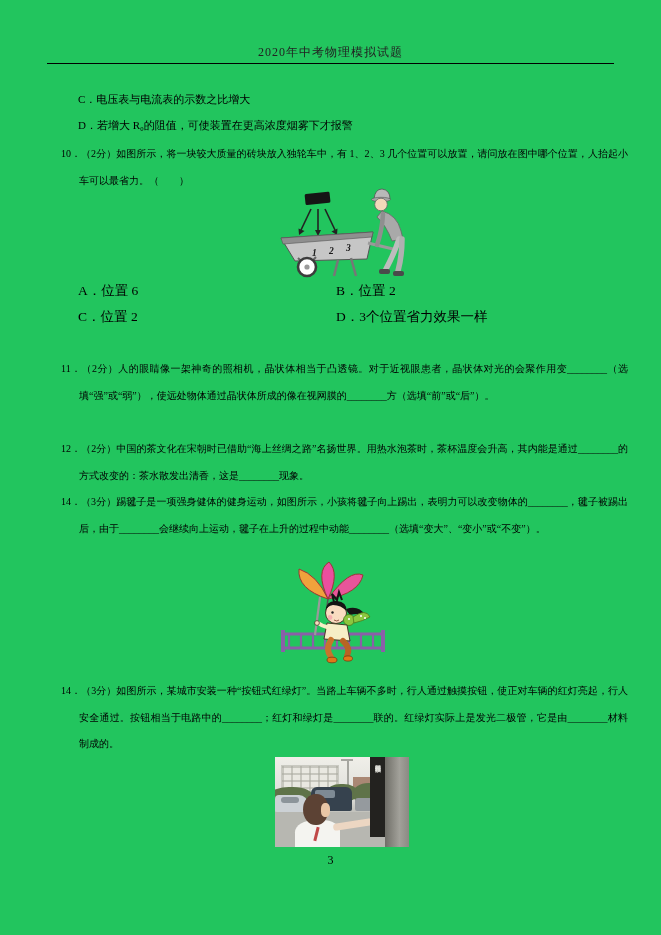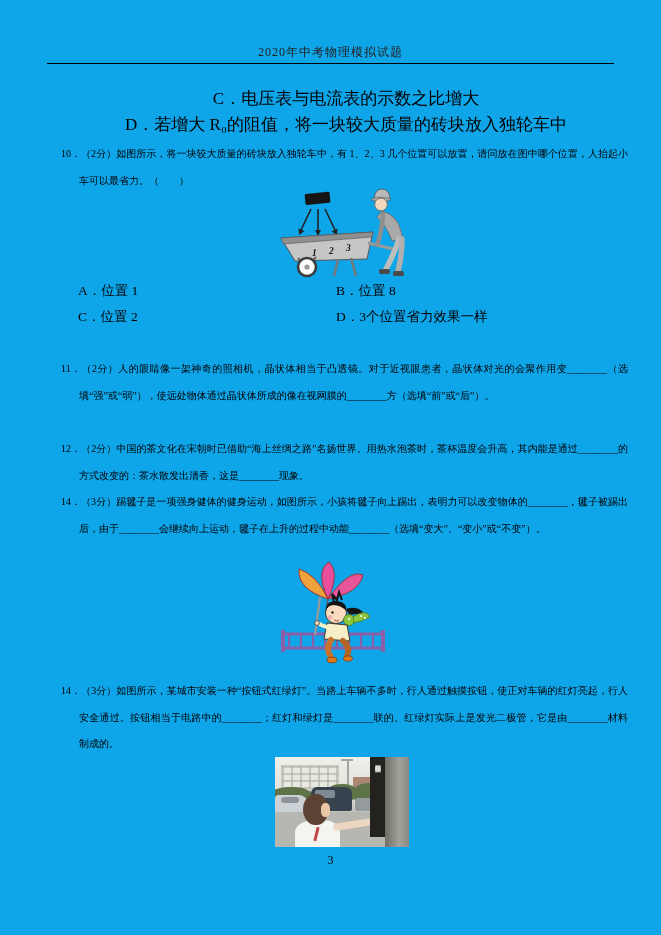--- a/index.html
+++ b/index.html
@@ -2,43 +2,42 @@
 <html><head>
 <meta charset="utf-8">
 <style>
   * { margin: 0; padding: 0; box-sizing: border-box; }
   html, body { background: #888; }
   .page {
     position: relative;
     width: 661px;
     height: 935px;
     margin: 0 auto;
-    background: #0ea5e9;
+    background: #22c55e;
     font-family: "Liberation Serif", "DejaVu Serif", serif;
     color: #000;
     overflow: hidden;
   }
   .abs { position: absolute; }
   .header-title {
     top: 44px; left: 47px; width: 567px;
     text-align: center;
     font-size: 12px;
     color: #222;
     letter-spacing: 1px;
   }
   .header-rule {
     top: 63px; left: 47px; width: 567px;
     border-top: 1.5px solid #000;
   }
   .opt-line {
     left: 47px; width: 567px;
     padding-left: 31px;
-    font-size: 17px;
+    font-size: 11px;
     line-height: 26px;
-    text-align: center;
   }
   .q-text {
     left: 61px; width: 567px;
     padding-left: 18px;
     text-indent: -18px;
     font-size: 10px;
     line-height: 26.5px;
     text-align: justify;
   }
   .opt-grid {
@@ -110,21 +109,21 @@
 </style>
 </head>
 <body>
 
 <div class="page">
 
   <div class="abs header-title">2020年中考物理模拟试题</div>
   <div class="abs header-rule"></div>
 
   <div class="abs opt-line" style="top:86px">C．电压表与电流表的示数之比增大</div>
-  <div class="abs opt-line" style="top:112px">D．若增大 R₀的阻值，将一块较大质量的砖块放入独轮车中</div>
+  <div class="abs opt-line" style="top:112px">D．若增大 R₀的阻值，可使装置在更高浓度烟雾下才报警</div>
 
   <div class="abs q-text" style="top:141px">10．（2分）如图所示，将一块较大质量的砖块放入独轮车中，有 1、2、3 几个位置可以放置，请问放在图中哪个位置，人抬起小车可以最省力。（　　）</div>
 
   <svg class="abs fig" style="top:188px;left:278px" width="133" height="90" viewBox="0 0 133 90" aria-hidden="true">
     <g>
       <rect x="27" y="5" width="25" height="11" rx="1.5" fill="#151515" transform="rotate(-6 39 10)"></rect>
     </g>
     <g stroke="#222" stroke-width="1.6" fill="#222">
       <line x1="33" y1="21" x2="23" y2="42"></line>
         <polygon points="21,47 20.5,40.5 26.5,43" stroke="none"></polygon>
@@ -154,22 +153,22 @@
       <path d="M104,23 Q119,27 123,43 L125,51 L114,53 Q108,37 99,29 Z" fill="#a9a9a9" stroke="#666" stroke-width="0.8"></path>
       <path d="M105,26 Q104,43 99,57" stroke="#8f8f8f" stroke-width="4.5" fill="none" stroke-linecap="round"></path>
       <path d="M121,51 Q116,66 108,81" stroke="#bdbdbd" stroke-width="5.5" fill="none" stroke-linecap="round"></path>
       <path d="M124,51 Q124,68 120,83" stroke="#b0b0b0" stroke-width="5.5" fill="none" stroke-linecap="round"></path>
       <rect x="101" y="81" width="11" height="5" rx="2" fill="#4a4a4a"></rect>
       <rect x="115" y="83" width="11" height="5" rx="2" fill="#4a4a4a"></rect>
     </g>
   </svg>
 
   <div class="abs opt-grid" style="top:278px">
-    <div class="cell">A．位置 1</div>
-    <div class="cell">B．位置 8</div>
+    <div class="cell">A．位置 6</div>
+    <div class="cell">B．位置 2</div>
     <div class="cell">C．位置 2</div>
     <div class="cell">D．3个位置省力效果一样</div>
   </div>
 
 
   <div class="abs q-text" style="top:356px">11．（2分）人的眼睛像一架神奇的照相机，晶状体相当于凸透镜。对于近视眼患者，晶状体对光的会聚作用变________（选填“强”或“弱”），使远处物体通过晶状体所成的像在视网膜的________方（选填“前”或“后”）。</div>
   <div class="abs q-text" style="top:436px">12．（2分）中国的茶文化在宋朝时已借助“海上丝绸之路”名扬世界。用热水泡茶时，茶杯温度会升高，其内能是通过________的方式改变的：茶水散发出清香，这是________现象。</div>
   <div class="abs q-text" style="top:489px">14．（3分）踢毽子是一项强身健体的健身运动，如图所示，小孩将毽子向上踢出，表明力可以改变物体的________，毽子被踢出后，由于________会继续向上运动，毽子在上升的过程中动能________（选填“变大”、“变小”或“不变”）。</div>
 
   <svg class="abs fig" style="top:561px;left:279px" width="118" height="107" viewBox="0 0 118 107" aria-hidden="true">

